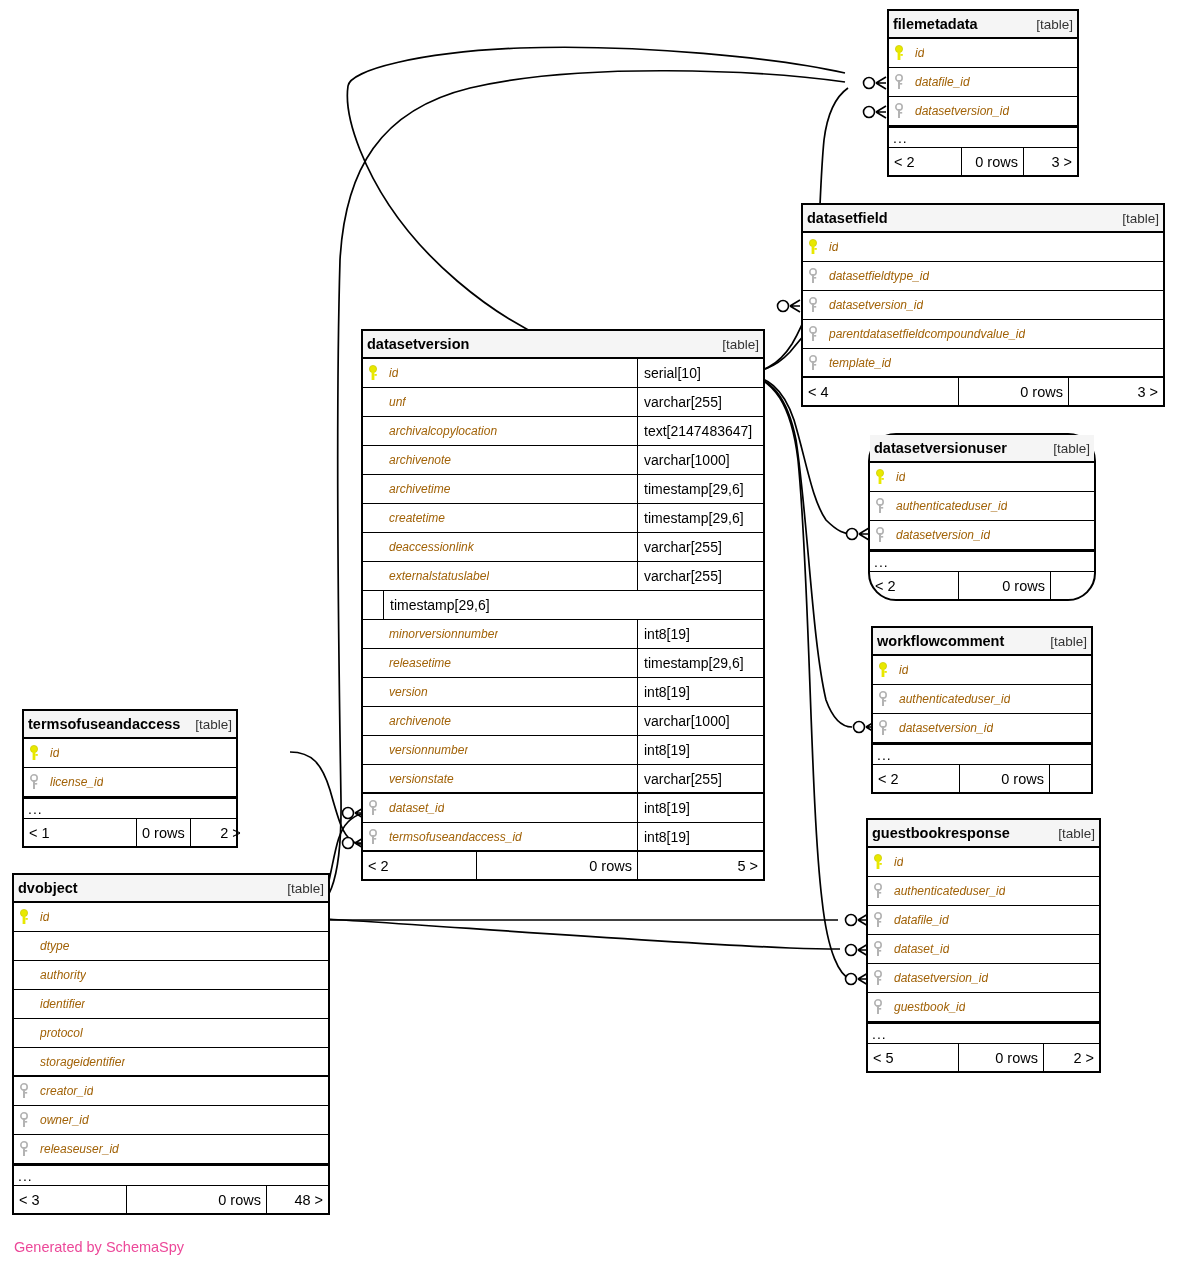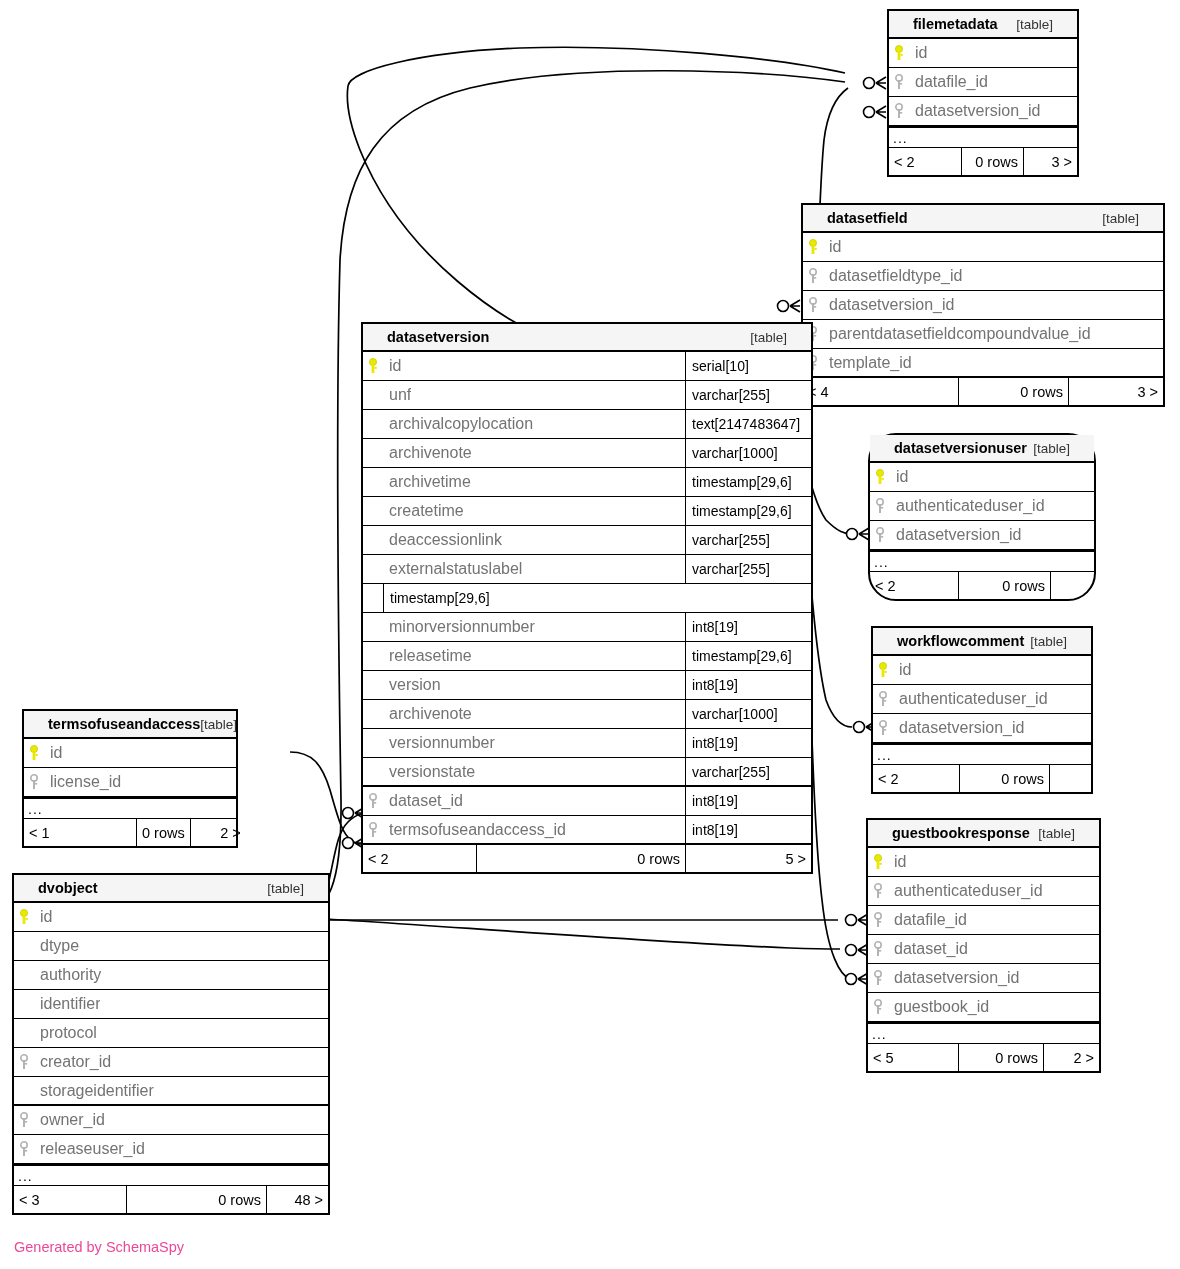--- a/index.html
+++ b/index.html
@@ -24,21 +24,21 @@
     border: 2px solid #000000;
     background: #ffffff;
     box-sizing: border-box;
   }
   .tbl-header {
     display: flex;
     align-items: center;
     justify-content: space-between;
     background: #f5f5f5;
     border-bottom: 2px solid #000000;
-    padding: 0 24px;
+    padding: 0 4px;
     height: 28px;
     box-sizing: border-box;
   }
   .tbl-name {
     font-weight: bold;
     font-size: 14.5px;
     color: #000;
     white-space: nowrap;
   }
   .tbl-tag {
@@ -66,24 +66,25 @@
     display: flex;
     align-items: center;
     padding-left: 6px;
     border-left: 1px solid #000;
     box-sizing: border-box;
     font-size: 14px;
     color: #000;
     white-space: nowrap;
   }
   .col-label {
-    font-size: 16px;
-    color: #737373;
+    font-size: 12px;
+    color: #a16207;
     white-space: nowrap;
     overflow: hidden;
+    font-style: italic;
   }
   .keyslot {
     flex: 0 0 20px;
     display: flex;
     align-items: center;
     justify-content: center;
   }
   .key-icon { display: block; }
   .ellipsis-row {
     height: 22px;
@@ -287,21 +288,21 @@
         <span class="col-label">template_id</span>
       </span>
   </div>
   <div class="footer-row">
     <span class="footer-cell fc-left" style="flex:0 0 155px;">&lt; 4</span>
     <span class="footer-cell fc-mid" style="flex:1 1 auto;">0 rows</span>
     <span class="footer-cell fc-right" style="flex:0 0 95px;">3 &gt;</span>
   </div>
 </div>
 
-<div class="table-box" style="left:361px; top:322px; width:452px;">
+<div class="table-box" style="left:361px; top:329px; width:404px;">
   <div class="tbl-header">
     <span class="tbl-name">datasetversion</span>
     <span class="tbl-tag">[table]</span>
   </div>
 
   <div class="tbl-row">
     <span class="keyslot">
       <svg class="key-icon" width="10" height="16" viewBox="0 0 10 16">
           <circle cx="5" cy="4" r="3.6" fill="#e8e800" stroke="#c9c900" stroke-width="0.7"></circle>
           <rect x="3.6" y="6" width="2.8" height="9" fill="#e8e800"></rect>
@@ -698,36 +699,36 @@
     <span class="col-name">
         <span class="col-label">identifier</span>
       </span>
   </div>
   <div class="tbl-row">
     <span class="keyslot"></span>
     <span class="col-name">
         <span class="col-label">protocol</span>
       </span>
   </div>
+  <div class="tbl-row" style="border-bottom:2px solid #000;">
+    <span class="keyslot"></span>
+    <span class="col-name">
+        <span class="col-label">storageidentifier</span>
+      </span>
+  </div>
   <div class="tbl-row">
     <span class="keyslot">
       <svg class="key-icon" width="10" height="16" viewBox="0 0 10 16">
           <circle cx="5" cy="4" r="3.2" fill="none" stroke="#b3b3b3" stroke-width="1.6"></circle>
           <rect x="4" y="6" width="2" height="9" fill="#b3b3b3"></rect>
           <rect x="6" y="9" width="2.2" height="1.6" fill="#b3b3b3"></rect>
         </svg>
     </span>
     <span class="col-name">
         <span class="col-label">creator_id</span>
-      </span>
-  </div>
-  <div class="tbl-row" style="border-bottom:2px solid #000;">
-    <span class="keyslot"></span>
-    <span class="col-name">
-        <span class="col-label">storageidentifier</span>
       </span>
   </div>
   <div class="tbl-row">
     <span class="keyslot">
       <svg class="key-icon" width="10" height="16" viewBox="0 0 10 16">
           <circle cx="5" cy="4" r="3.2" fill="none" stroke="#b3b3b3" stroke-width="1.6"></circle>
           <rect x="4" y="6" width="2" height="9" fill="#b3b3b3"></rect>
           <rect x="6" y="9" width="2.2" height="1.6" fill="#b3b3b3"></rect>
         </svg>
     </span>

